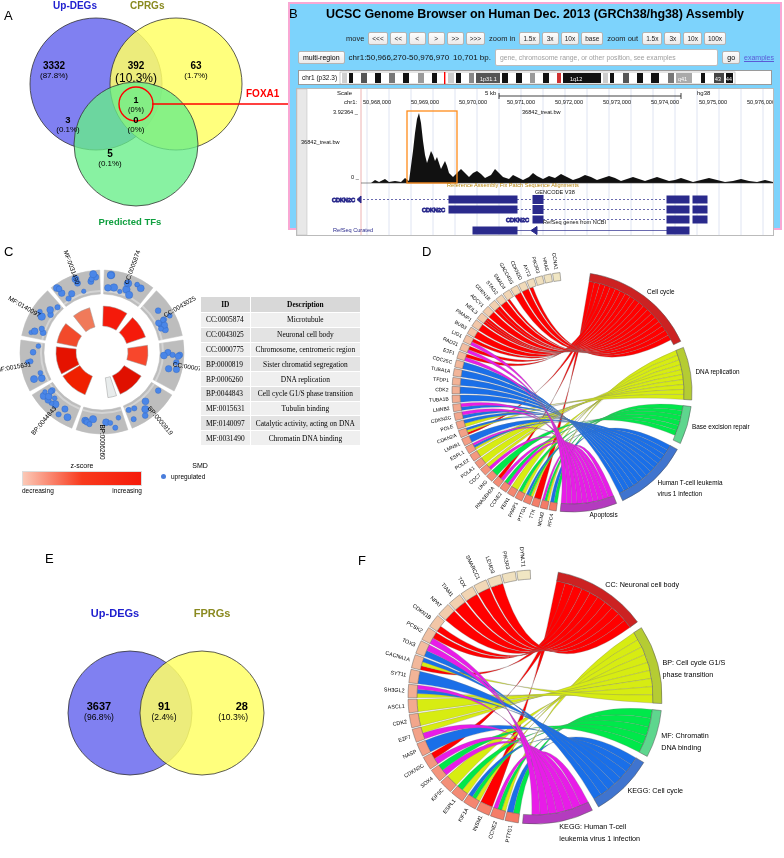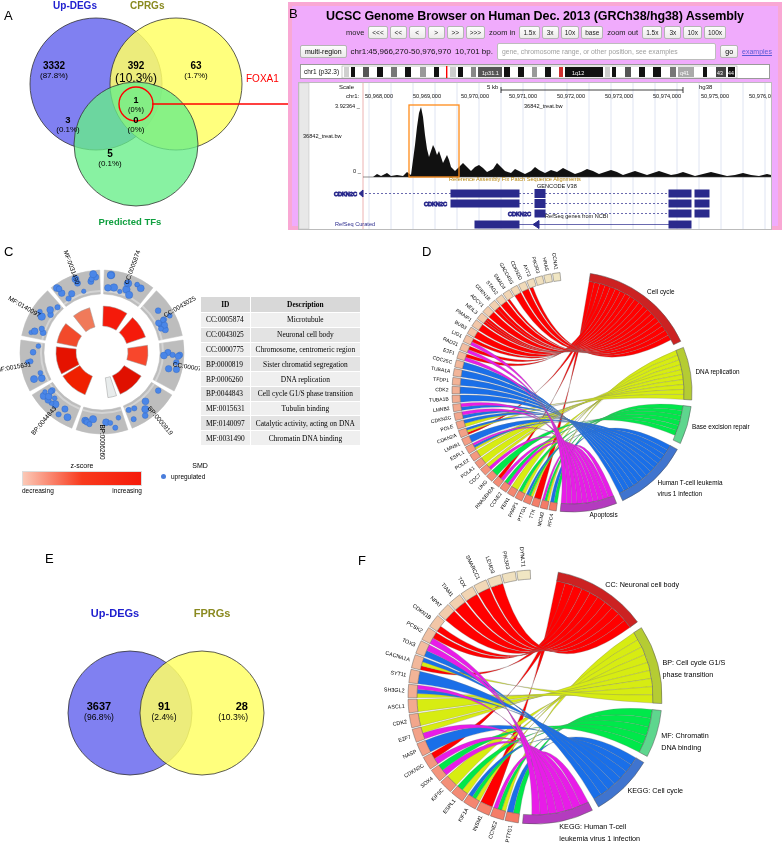--- a/index.html
+++ b/index.html
@@ -3,23 +3,23 @@
 <meta charset="utf-8">
 <style>
   html,body{margin:0;padding:0;background:#fff;}
   body{width:784px;height:858px;position:relative;font-family:"Liberation Sans",sans-serif;
        -webkit-font-smoothing:antialiased;overflow:hidden;}
   .abs{position:absolute;}
   .panel-letter{font-size:13px;color:#000;font-family:"Liberation Sans",sans-serif;}
   svg{display:block;overflow:visible;}
 
   
-  #ucsc{left:288px;top:2px;width:494px;height:228px;background:#f0abfc;border:4px solid #f9a8d4;box-sizing:border-box;}
+  #ucsc{left:288px;top:2px;width:494px;height:228px;background:#7dd3fc;border:2px solid #f9a8d4;box-sizing:border-box;}
   #ucsc .title{font-size:12.5px;font-weight:bold;text-align:center;margin-top:3px;letter-spacing:-0.1px;color:#000;}
-  #ucsc .navrow{display:flex;align-items:center;justify-content:center;gap:2px;margin-top:3px;font-size:7px;color:#222;}
+  #ucsc .navrow{display:flex;align-items:center;justify-content:center;gap:2px;margin-top:11px;font-size:7px;color:#222;}
   #ucsc .navlbl{font-size:7.5px;padding:0 2px;}
   #ucsc .btn{border:1px solid #b4b4b4;background:linear-gradient(#fdfdfd,#eceaea);
              border-radius:2px;padding:1px 3px;font-size:6.5px;color:#222;min-width:9px;text-align:center;line-height:9px;}
   #ucsc .posrow{display:flex;align-items:center;gap:4px;margin:4px 6px 0 8px;font-size:7.5px;}
   #ucsc .mr{border:1px solid #b4b4b4;background:linear-gradient(#fdfdfd,#eceaea);border-radius:2px;padding:2px 4px;font-size:7px;}
   #ucsc .pos{font-size:8px;color:#111;white-space:nowrap;}
   #ucsc .bp{font-size:8px;color:#111;}
   #ucsc .srch{flex:1;border:1px solid #bdbdbd;background:#fff;border-radius:2px;padding:2px 4px;
               font-size:6.8px;color:#a0a0a0;height:11px;line-height:11px;overflow:hidden;white-space:nowrap;}
   #ucsc .go{border:1px solid #b4b4b4;background:linear-gradient(#fdfdfd,#eceaea);border-radius:2px;padding:2px 4px;font-size:7px;}
@@ -82,21 +82,21 @@
     <div style="font-size:9.5px;font-weight:bold;color:#000;">0</div>
     <div style="font-size:8px;color:#000;">(0%)</div>
   </div>
   <div class="abs" style="left:82px;top:148px;width:56px;text-align:center;">
     <div style="font-size:10px;font-weight:bold;color:#000;">5</div>
     <div style="font-size:8px;color:#000;">(0.1%)</div>
   </div>
 </div>
 
 <div class="abs panel-letter" style="left:289px;top:6px;z-index:5;">B</div>
-<div class="abs" style="left:246px;top:73px;font-size:10px;font-weight:normal;color:#ff0000;z-index:6;">FOXA1</div>
+<div class="abs" style="left:246px;top:88px;font-size:10px;font-weight:bold;color:#ff0000;z-index:6;">FOXA1</div>
 
 <div class="abs" id="ucsc">
   <div class="title">UCSC Genome Browser on Human Dec. 2013 (GRCh38/hg38) Assembly</div>
 
   <div class="navrow">
     <span class="navlbl">move</span>
     <span class="btn">&lt;&lt;&lt;</span>
     <span class="btn">&lt;&lt;</span>
     <span class="btn">&lt;</span>
     <span class="btn">&gt;</span>
@@ -109,21 +109,21 @@
     <span class="btn">base</span>
     <span class="navlbl">zoom out</span>
     <span class="btn">1.5x</span>
     <span class="btn">3x</span>
     <span class="btn">10x</span>
     <span class="btn">100x</span>
   </div>
 
   <div class="posrow">
     <span class="mr">multi-region</span>
-    <span class="pos">chr1:45,966,270-50,976,970</span>
+    <span class="pos">chr1:50,966,270-50,976,970</span>
     <span class="bp">10,701 bp.</span>
     <span class="srch">gene, chromosome range, or other position, see examples</span>
     <span class="go">go</span>
     <span class="ex">examples</span>
   </div>
 
   <div class="ideorow">
     <span class="ideolbl">chr1 (p32.3)</span>
     <svg width="395" height="12" viewBox="0 0 395 12">
       <rect x="0" y="0" width="395" height="12" fill="#fff" stroke="#999" stroke-width="0.5"></rect>

